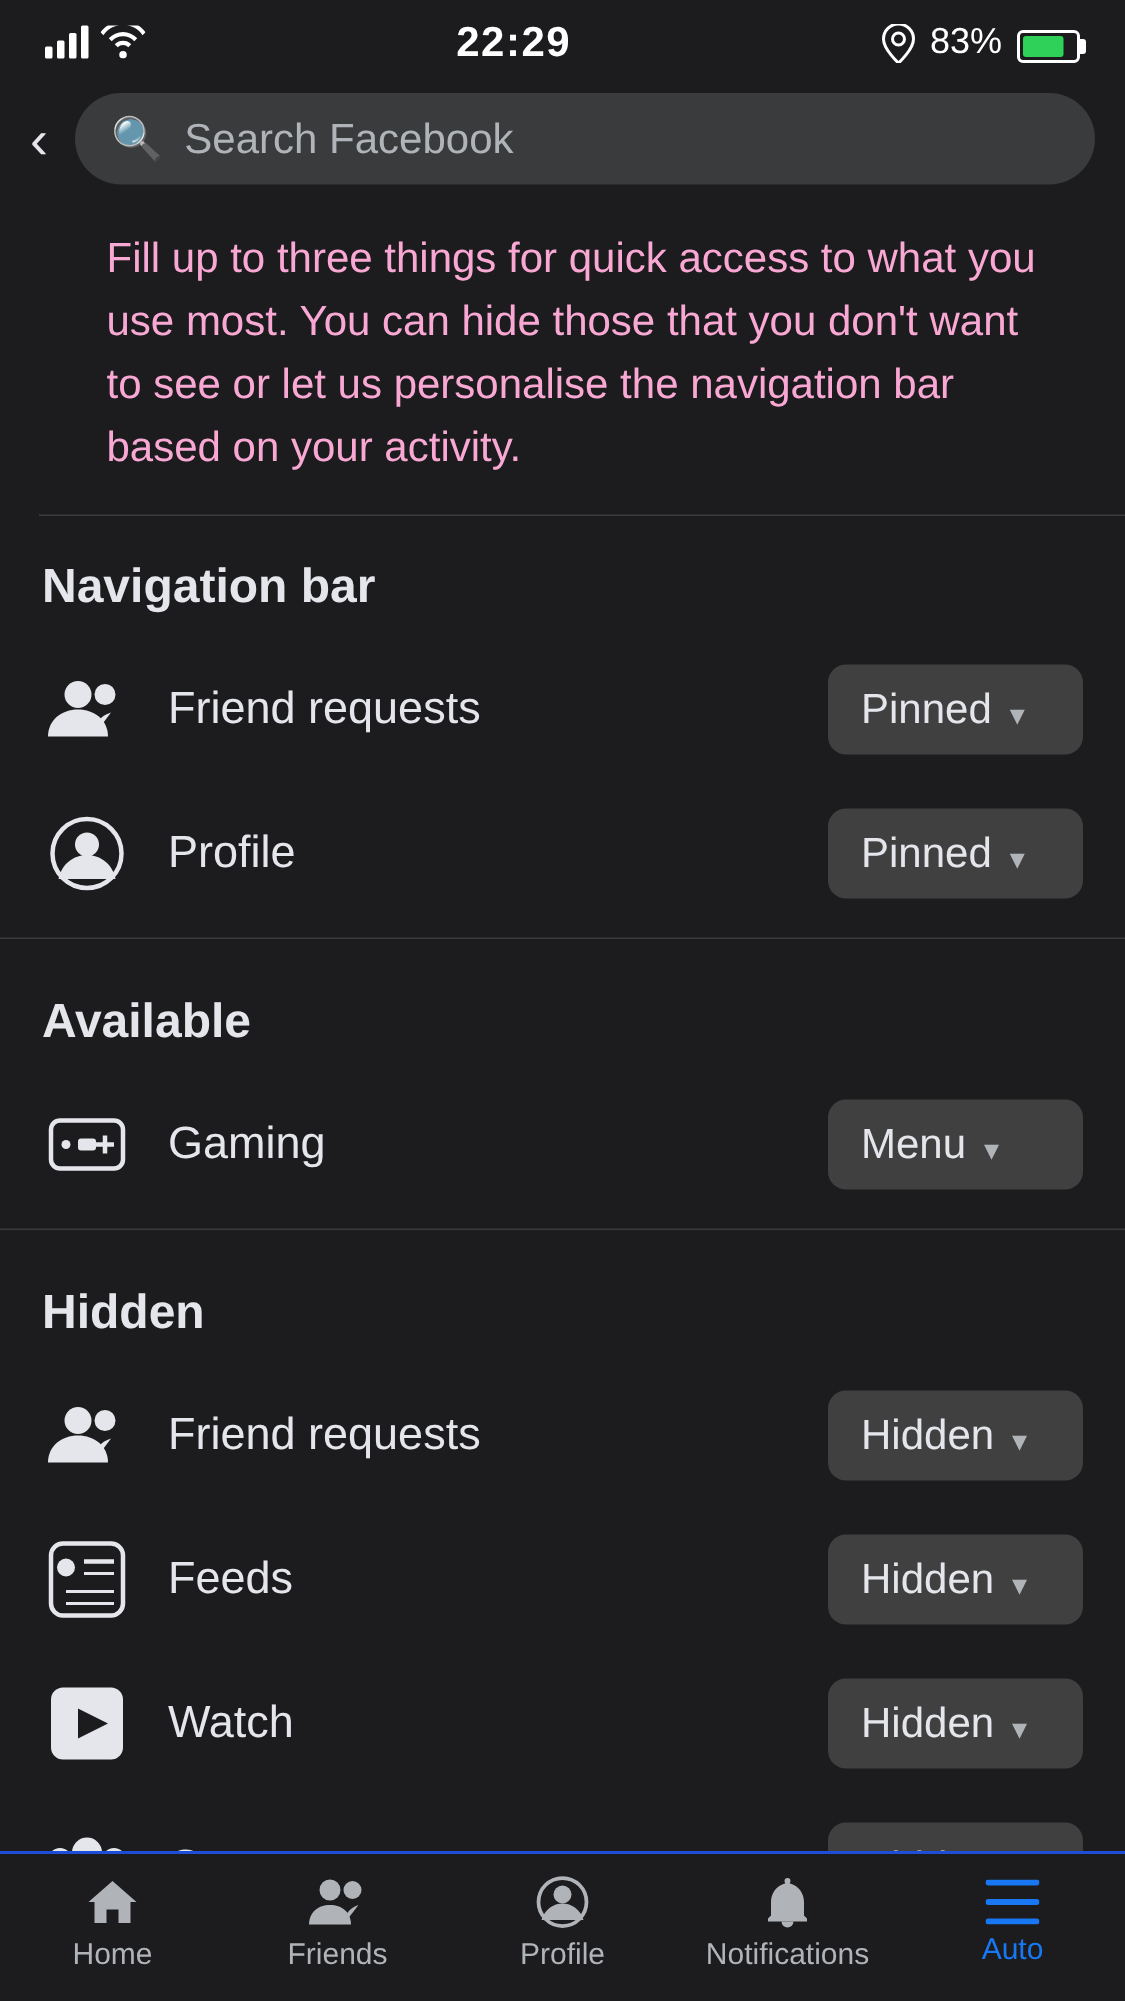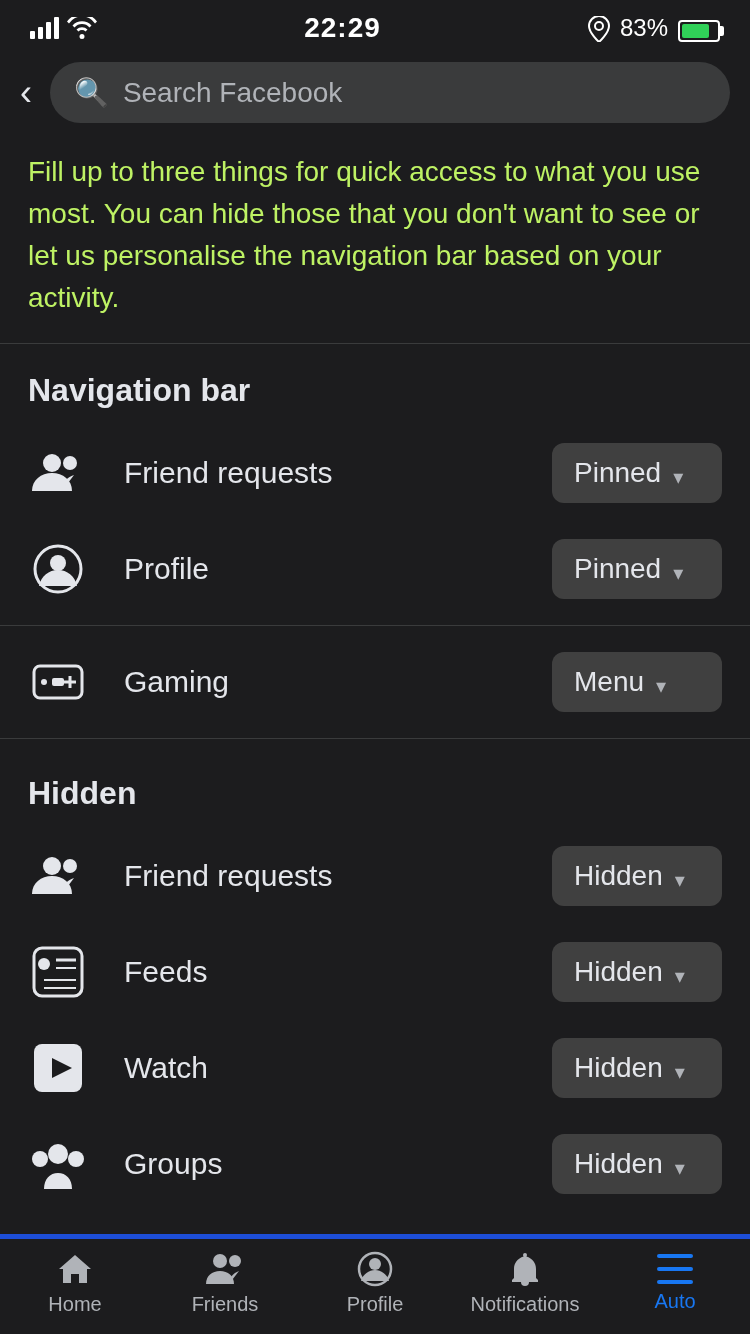--- a/index.html
+++ b/index.html
@@ -121,41 +121,42 @@
       color: #b0b3b8;
       font-size: 28px;
     }
 
     
     .main-content {
       padding: 0;
     }
 
     .intro-text {
-      padding: 16px 28px 24px;
-      color: #bef264;
+      padding: 16px 45px 24px;
+      color: #f9a8d4;
       font-size: 28px;
       line-height: 1.5;
       border-bottom: 1px solid #3a3b3c;
+      margin-left: 26px;
     }
 
     
     .section-header {
       padding: 28px 28px 16px;
       font-size: 32px;
       font-weight: 700;
       color: #e4e6eb;
     }
 
     
     .nav-item {
       display: flex;
       align-items: center;
       padding: 18px 28px;
-      gap: 36px;
+      gap: 24px;
     }
     .nav-item-icon {
       width: 60px;
       height: 60px;
       display: flex;
       align-items: center;
       justify-content: center;
       flex-shrink: 0;
     }
     .nav-item-label {
@@ -186,21 +187,21 @@
       margin: 8px 0;
     }
 
     
     .bottom-nav {
       position: fixed;
       bottom: 0;
       left: 0;
       width: 750px;
       background: #1c1c1e;
-      border-top: 5px solid #1d4ed8;
+      border-top: 2px solid #1d4ed8;
       display: flex;
       align-items: center;
       height: 100px;
     }
     .nav-tab {
       flex: 1;
       display: flex;
       flex-direction: column;
       align-items: center;
       justify-content: center;
@@ -298,20 +299,21 @@
     </div>
     <div class="nav-item-label">Profile</div>
     <div class="nav-item-dropdown">
       <span>Pinned</span>
       <span class="dropdown-arrow">▾</span>
     </div>
   </div>
 
   <div class="divider"></div>
 
+  <div class="section-header">Available</div>
 
   <div class="nav-item">
     <div class="nav-item-icon">
       <svg width="52" height="48" viewBox="0 0 52 48" fill="#e4e6eb">
         <rect x="2" y="8" width="48" height="32" rx="6" fill="none" stroke="#e4e6eb" stroke-width="3"></rect>
         <rect x="20" y="20" width="12" height="8" rx="2"></rect>
         <line x1="32" y1="24" x2="44" y2="24" stroke="#e4e6eb" stroke-width="3"></line>
         <line x1="38" y1="18" x2="38" y2="30" stroke="#e4e6eb" stroke-width="3"></line>
         <circle cx="12" cy="24" r="3"></circle>
       </svg>

